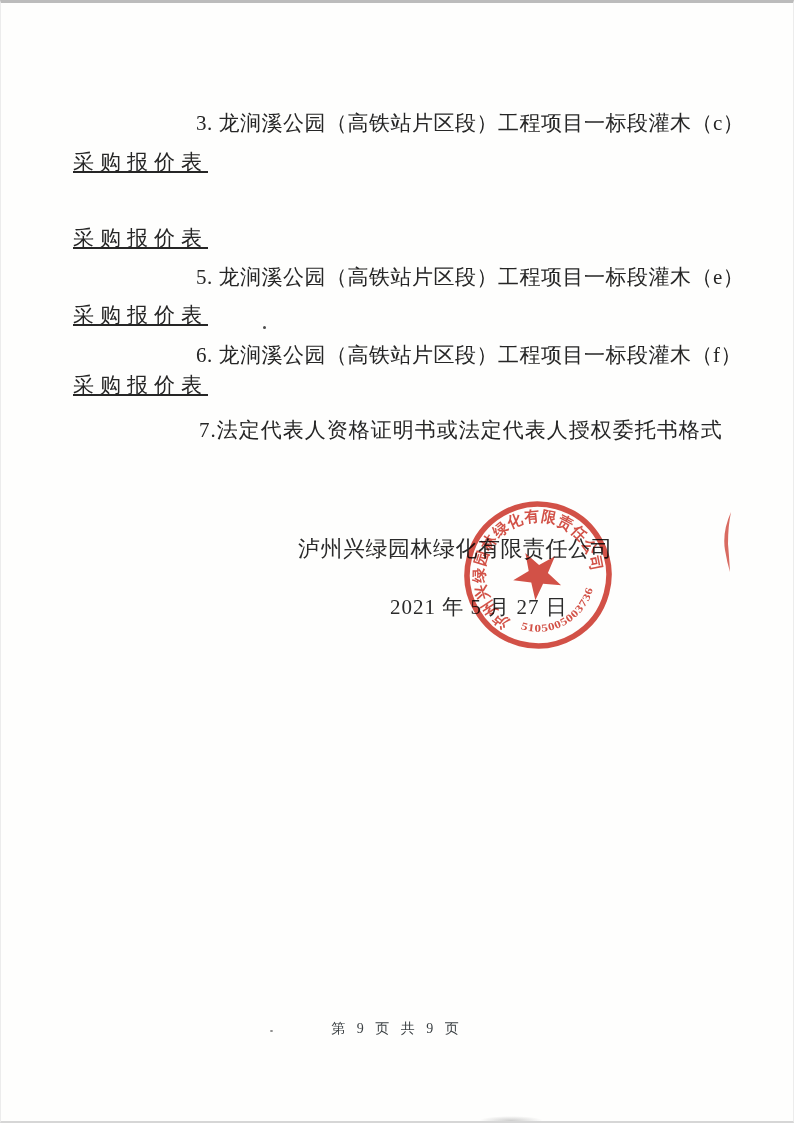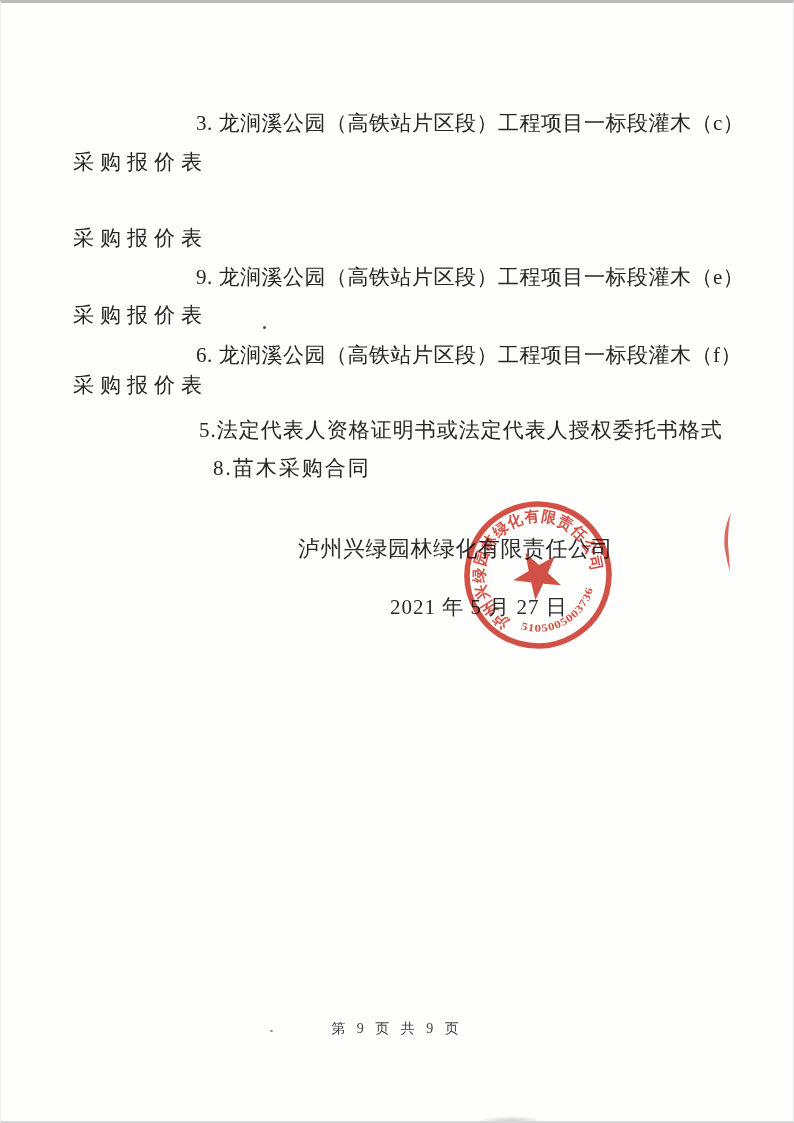--- a/index.html
+++ b/index.html
@@ -17,21 +17,21 @@
     font-family: "Liberation Serif", "DejaVu Serif", serif;
     color: #1f1f1f;
   }
   .line {
     position: absolute;
     font-size: 21px;
     letter-spacing: 0.5px;
     white-space: nowrap;
     color: #262626;
   }
-  .cont-line { letter-spacing: 6px; }
+  .cont-line { letter-spacing: 6px; text-decoration: underline; }
   .sig-company {
     position: absolute;
     left: 297px; top: 531px;
     font-size: 22px;
     letter-spacing: 0.5px;
     white-space: nowrap;
     color: #2a2a2a;
   }
   .sig-date {
     position: absolute;
@@ -82,28 +82,27 @@
 </head>
 <body>
 
 <div class="page">
 
   <div class="line" style="left:195px; top:106px;">3. 龙涧溪公园（高铁站片区段）工程项目一标段灌木（c）</div>
   <div class="line cont-line" style="left:72px; top:145px;">采购报价表</div>
 
   <div class="line cont-line" style="left:72px; top:221px;">采购报价表</div>
 
-  <div class="line" style="left:195px; top:260px;">9. 龙涧溪公园（高铁站片区段）工程项目一标段灌木（e）</div>
+  <div class="line" style="left:195px; top:260px;">5. 龙涧溪公园（高铁站片区段）工程项目一标段灌木（e）</div>
   <div class="line cont-line" style="left:72px; top:298px;">采购报价表</div>
 
   <div class="line" style="left:195px; top:338px;">6. 龙涧溪公园（高铁站片区段）工程项目一标段灌木（f）</div>
   <div class="line cont-line" style="left:72px; top:368px;">采购报价表</div>
 
-  <div class="line" style="left:198px; top:413px; letter-spacing:1px;">5.法定代表人资格证明书或法定代表人授权委托书格式</div>
-  <div class="line" style="left:212px; top:451px; letter-spacing:2px;">8.苗木采购合同</div>
+  <div class="line" style="left:198px; top:413px; letter-spacing:1px;">7.法定代表人资格证明书或法定代表人授权委托书格式</div>
 
   <div class="sig-company">泸州兴绿园林绿化有限责任公司</div>
   <div class="sig-date">2021 年 5 月 27 日</div>
 
   <svg class="seal" viewBox="0 0 160 160">
     <g transform="rotate(-30 80 80)">
       <circle cx="80" cy="80" r="70" fill="none" stroke-width="5.5" stroke="#cd392d"></circle>
       <polygon points="80,55 85.9,71.9 103.8,72.3 89.5,83.1 94.7,100.2 80,90 65.3,100.2 70.5,83.1 56.2,72.3 74.1,71.9" fill="#cd392d"></polygon>
       <defs>
         <path id="sealTopArc" d="M 34.1 106.5 A 53 53 0 1 1 125.9 106.5" fill="none"></path>

